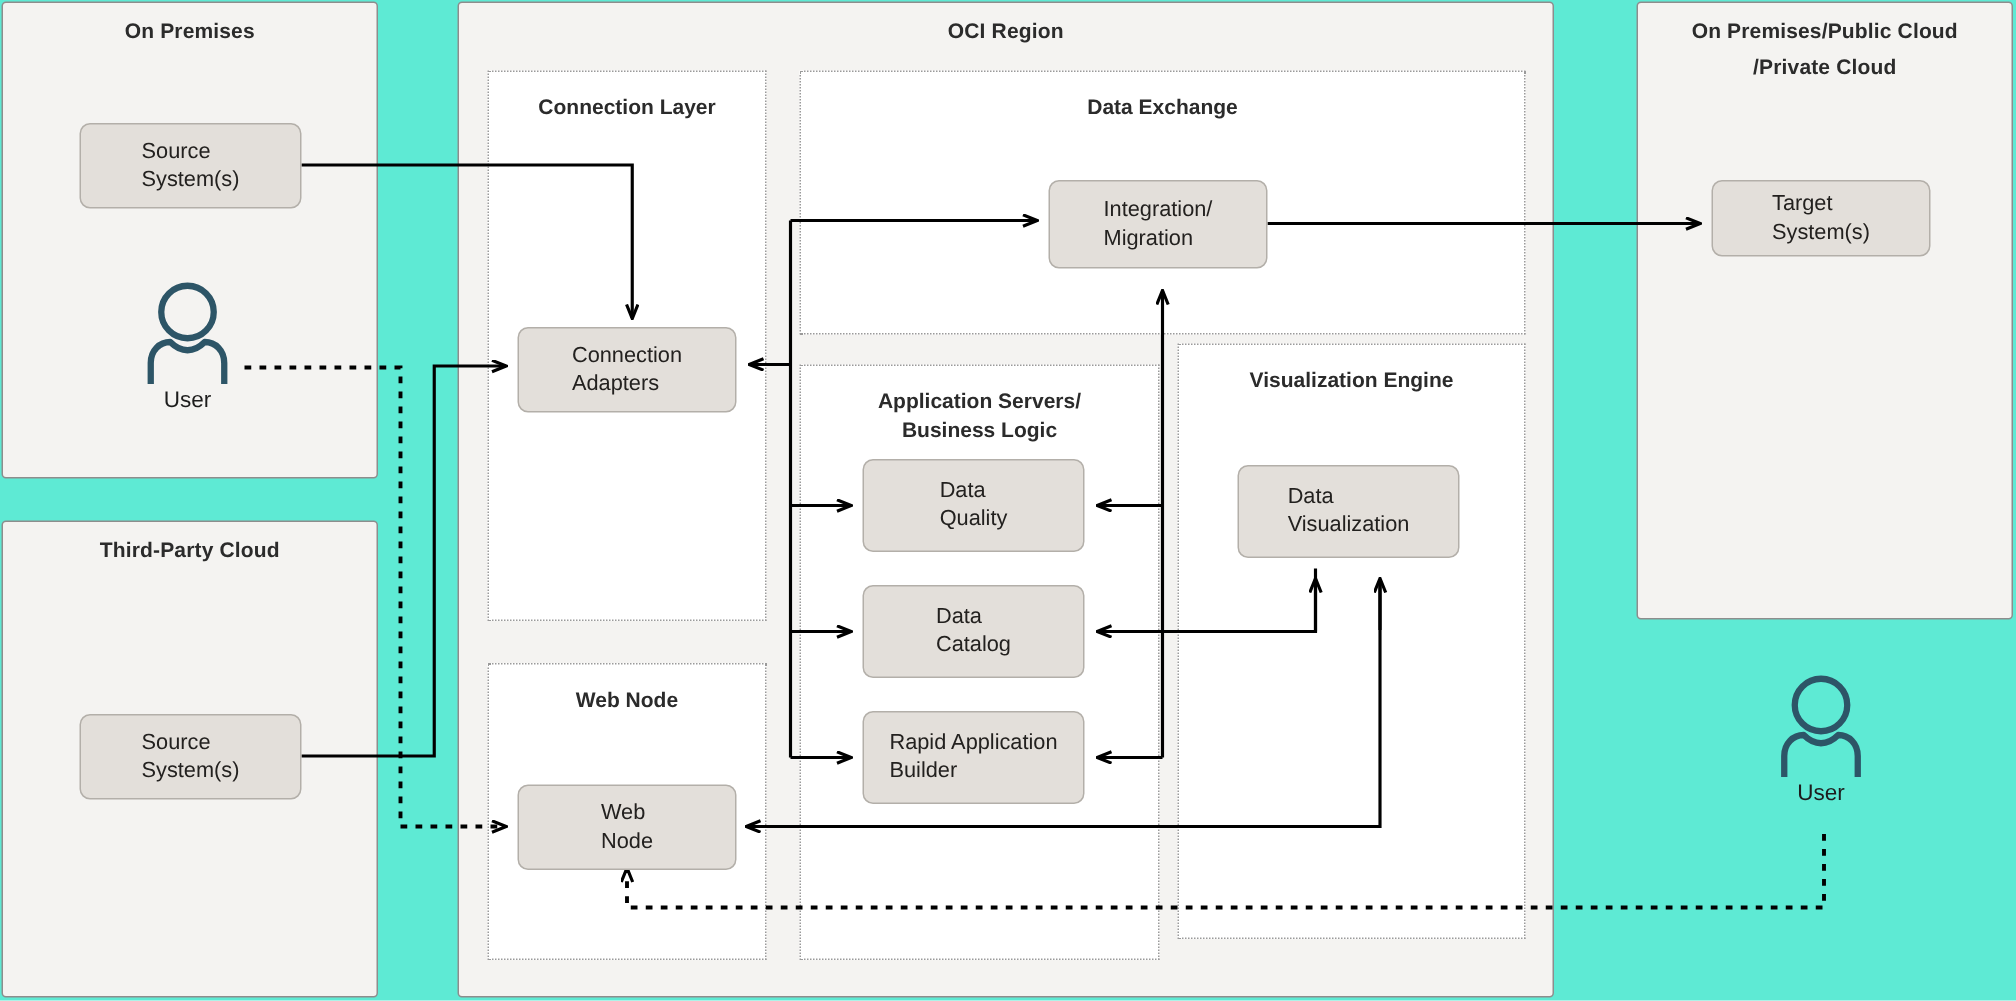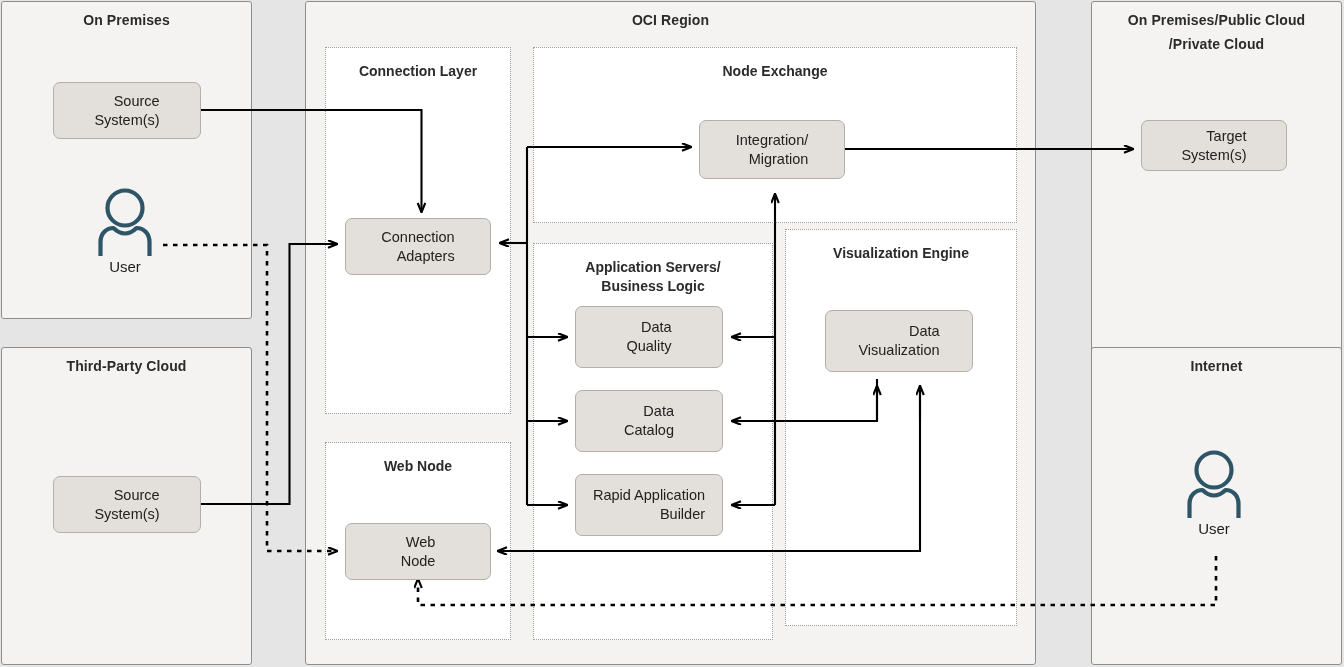--- a/index.html
+++ b/index.html
@@ -11,21 +11,21 @@
   body {
     font-family: "Liberation Sans", sans-serif;
     width: 1344px;
     height: 667px;
     overflow: hidden;
   }
   #diagram-root {
     position: relative;
     width: 1344px;
     height: 667px;
-    background: #e5e5e5;
+    background: #5eead4;
   }
   svg.layer {
     position: absolute;
     top: 0;
     left: 0;
     width: 1344px;
     height: 667px;
   }
   
   .zone {
@@ -68,21 +68,21 @@
   
   .node {
     position: absolute;
     background: #e3dfda;
     border: 1px solid #b3afa9;
     border-radius: 7px;
     box-sizing: border-box;
     display: flex;
     align-items: center;
     justify-content: center;
-    text-align: right;
+    text-align: left;
     font-size: 14.5px;
     color: #23211f;
     line-height: 1.3;
     white-space: pre-line;
   }
   
   .actor {
     position: absolute;
     display: flex;
     flex-direction: column;
@@ -112,34 +112,31 @@
     <div class="zone-title">OCI Region</div>
   </div>
 
   <div class="zone" style="left:1091px;top:1px;width:251px;height:412px;">
     <div class="zone-title">
       <div>On Premises/Public Cloud</div>
       <div>/Private Cloud</div>
     </div>
   </div>
 
-  <div class="zone" style="left:1091px;top:347px;width:251px;height:318px;">
-    <div class="zone-title">Internet</div>
-  </div>
 
   <div class="subzone" style="left:325px;top:47px;width:186px;height:367px;">
     <div class="subzone-title">Connection Layer</div>
   </div>
 
   <div class="subzone" style="left:325px;top:442px;width:186px;height:198px;">
     <div class="subzone-title">Web Node</div>
   </div>
 
   <div class="subzone" style="left:533px;top:47px;width:484px;height:176px;">
-    <div class="subzone-title">Node Exchange</div>
+    <div class="subzone-title">Data Exchange</div>
   </div>
 
   <div class="subzone" style="left:533px;top:243px;width:240px;height:397px;">
     <div class="subzone-title">
       <div>Application Servers/</div>
       <div>Business Logic</div>
     </div>
   </div>
 
   <div class="subzone" style="left:785px;top:229px;width:232px;height:397px;">

